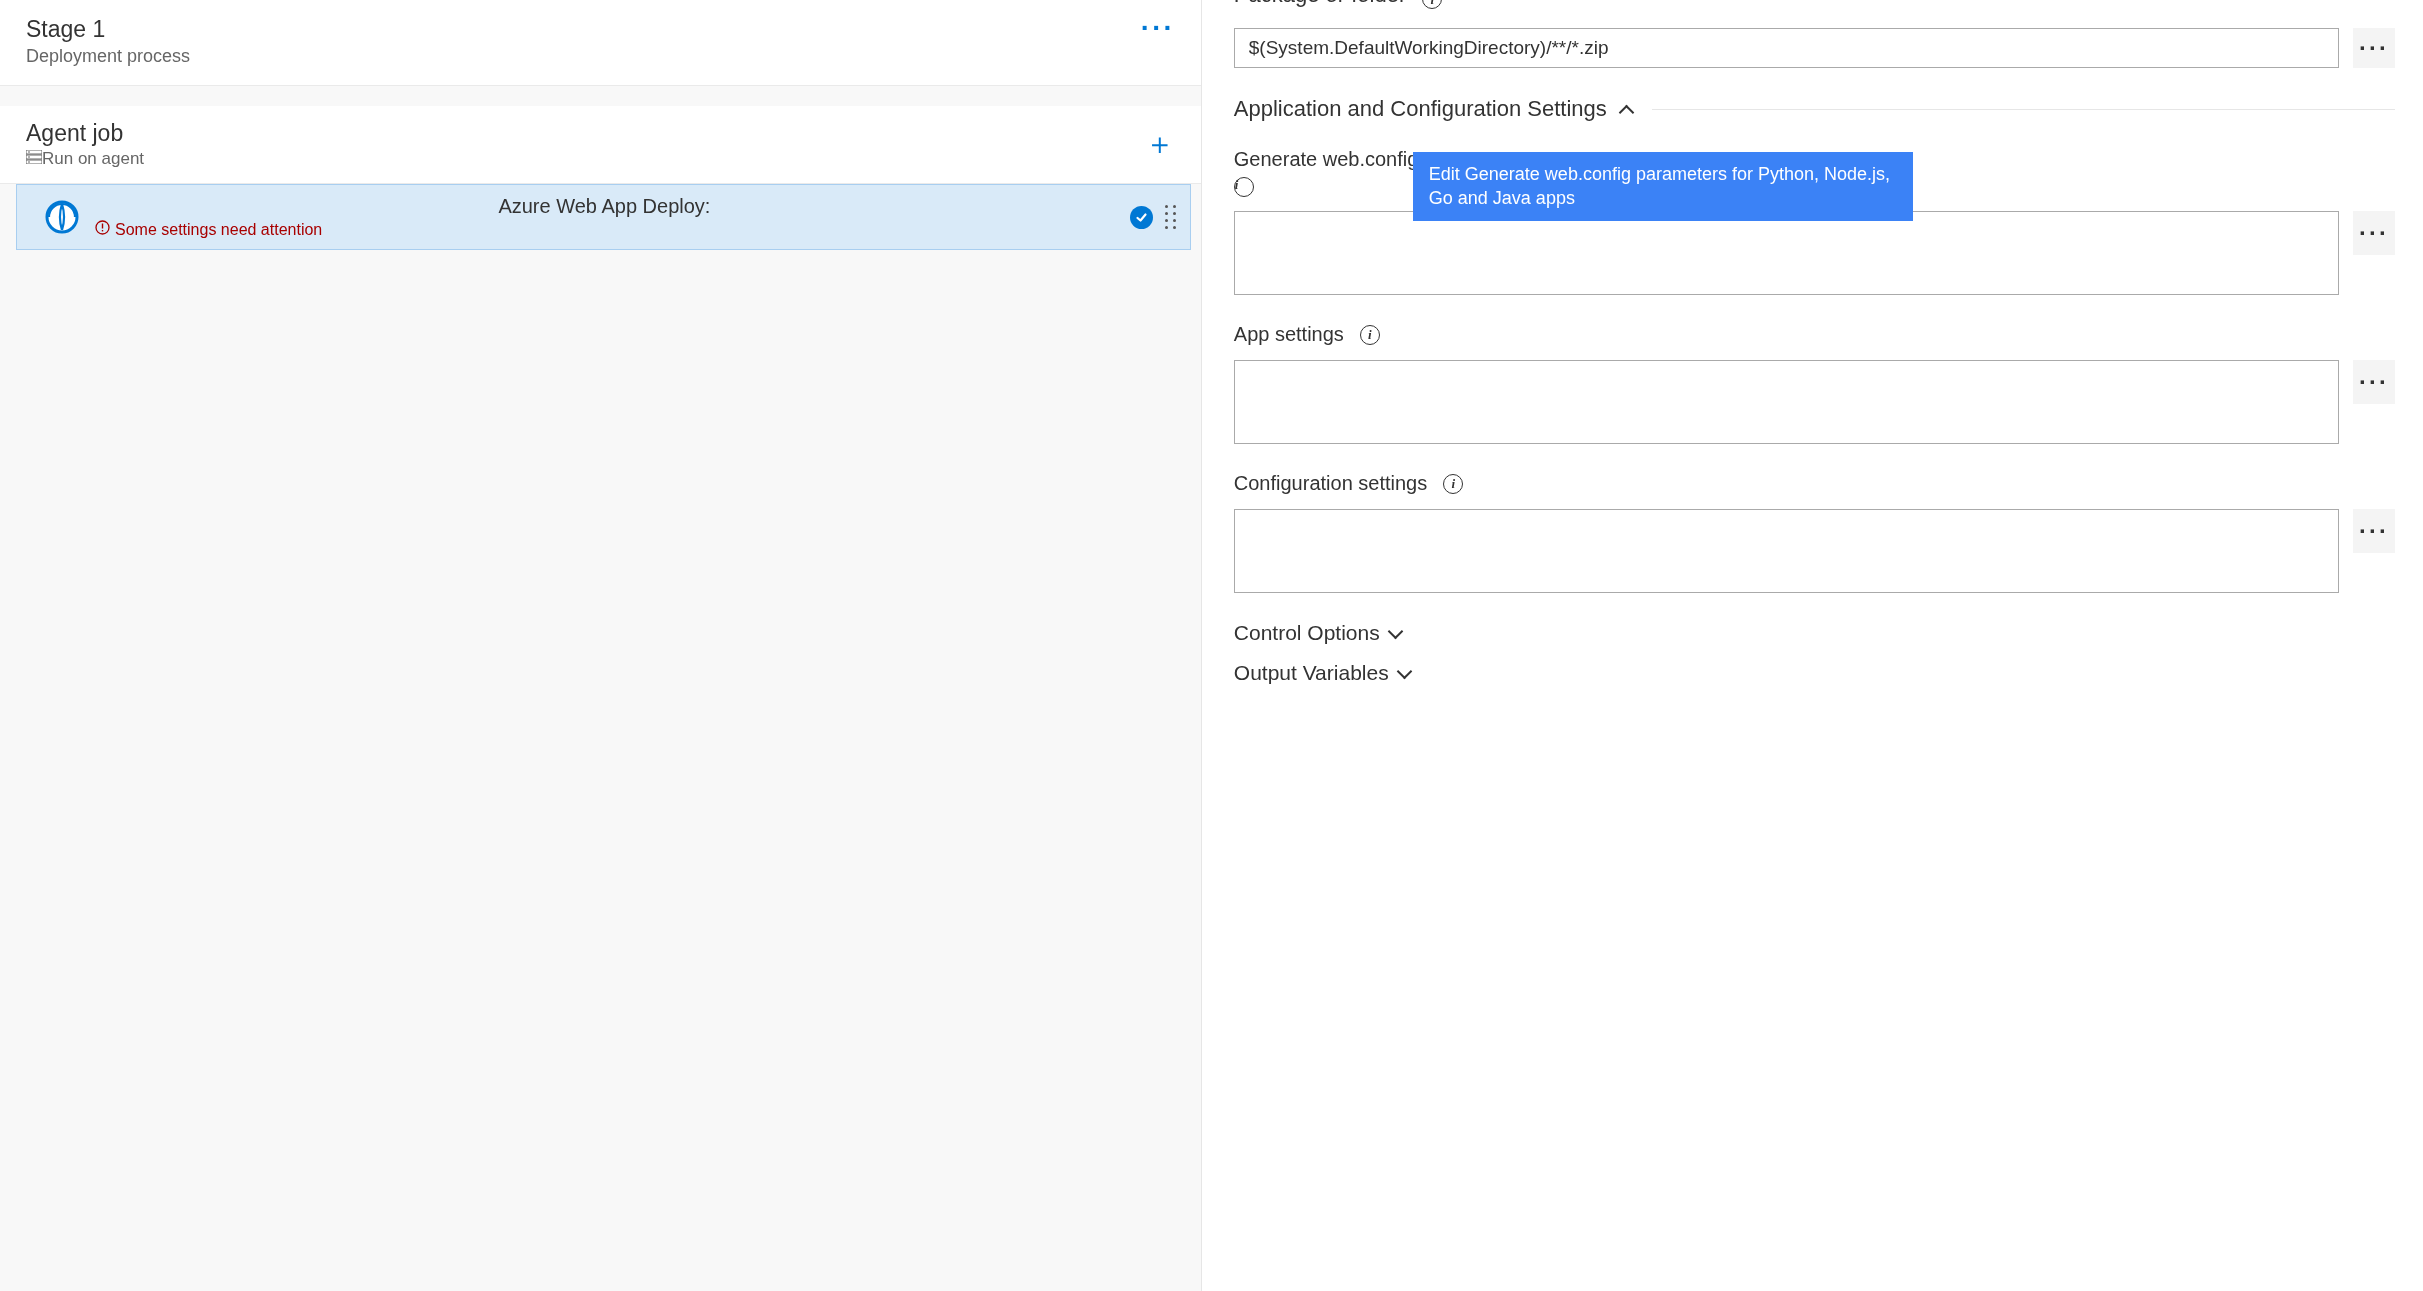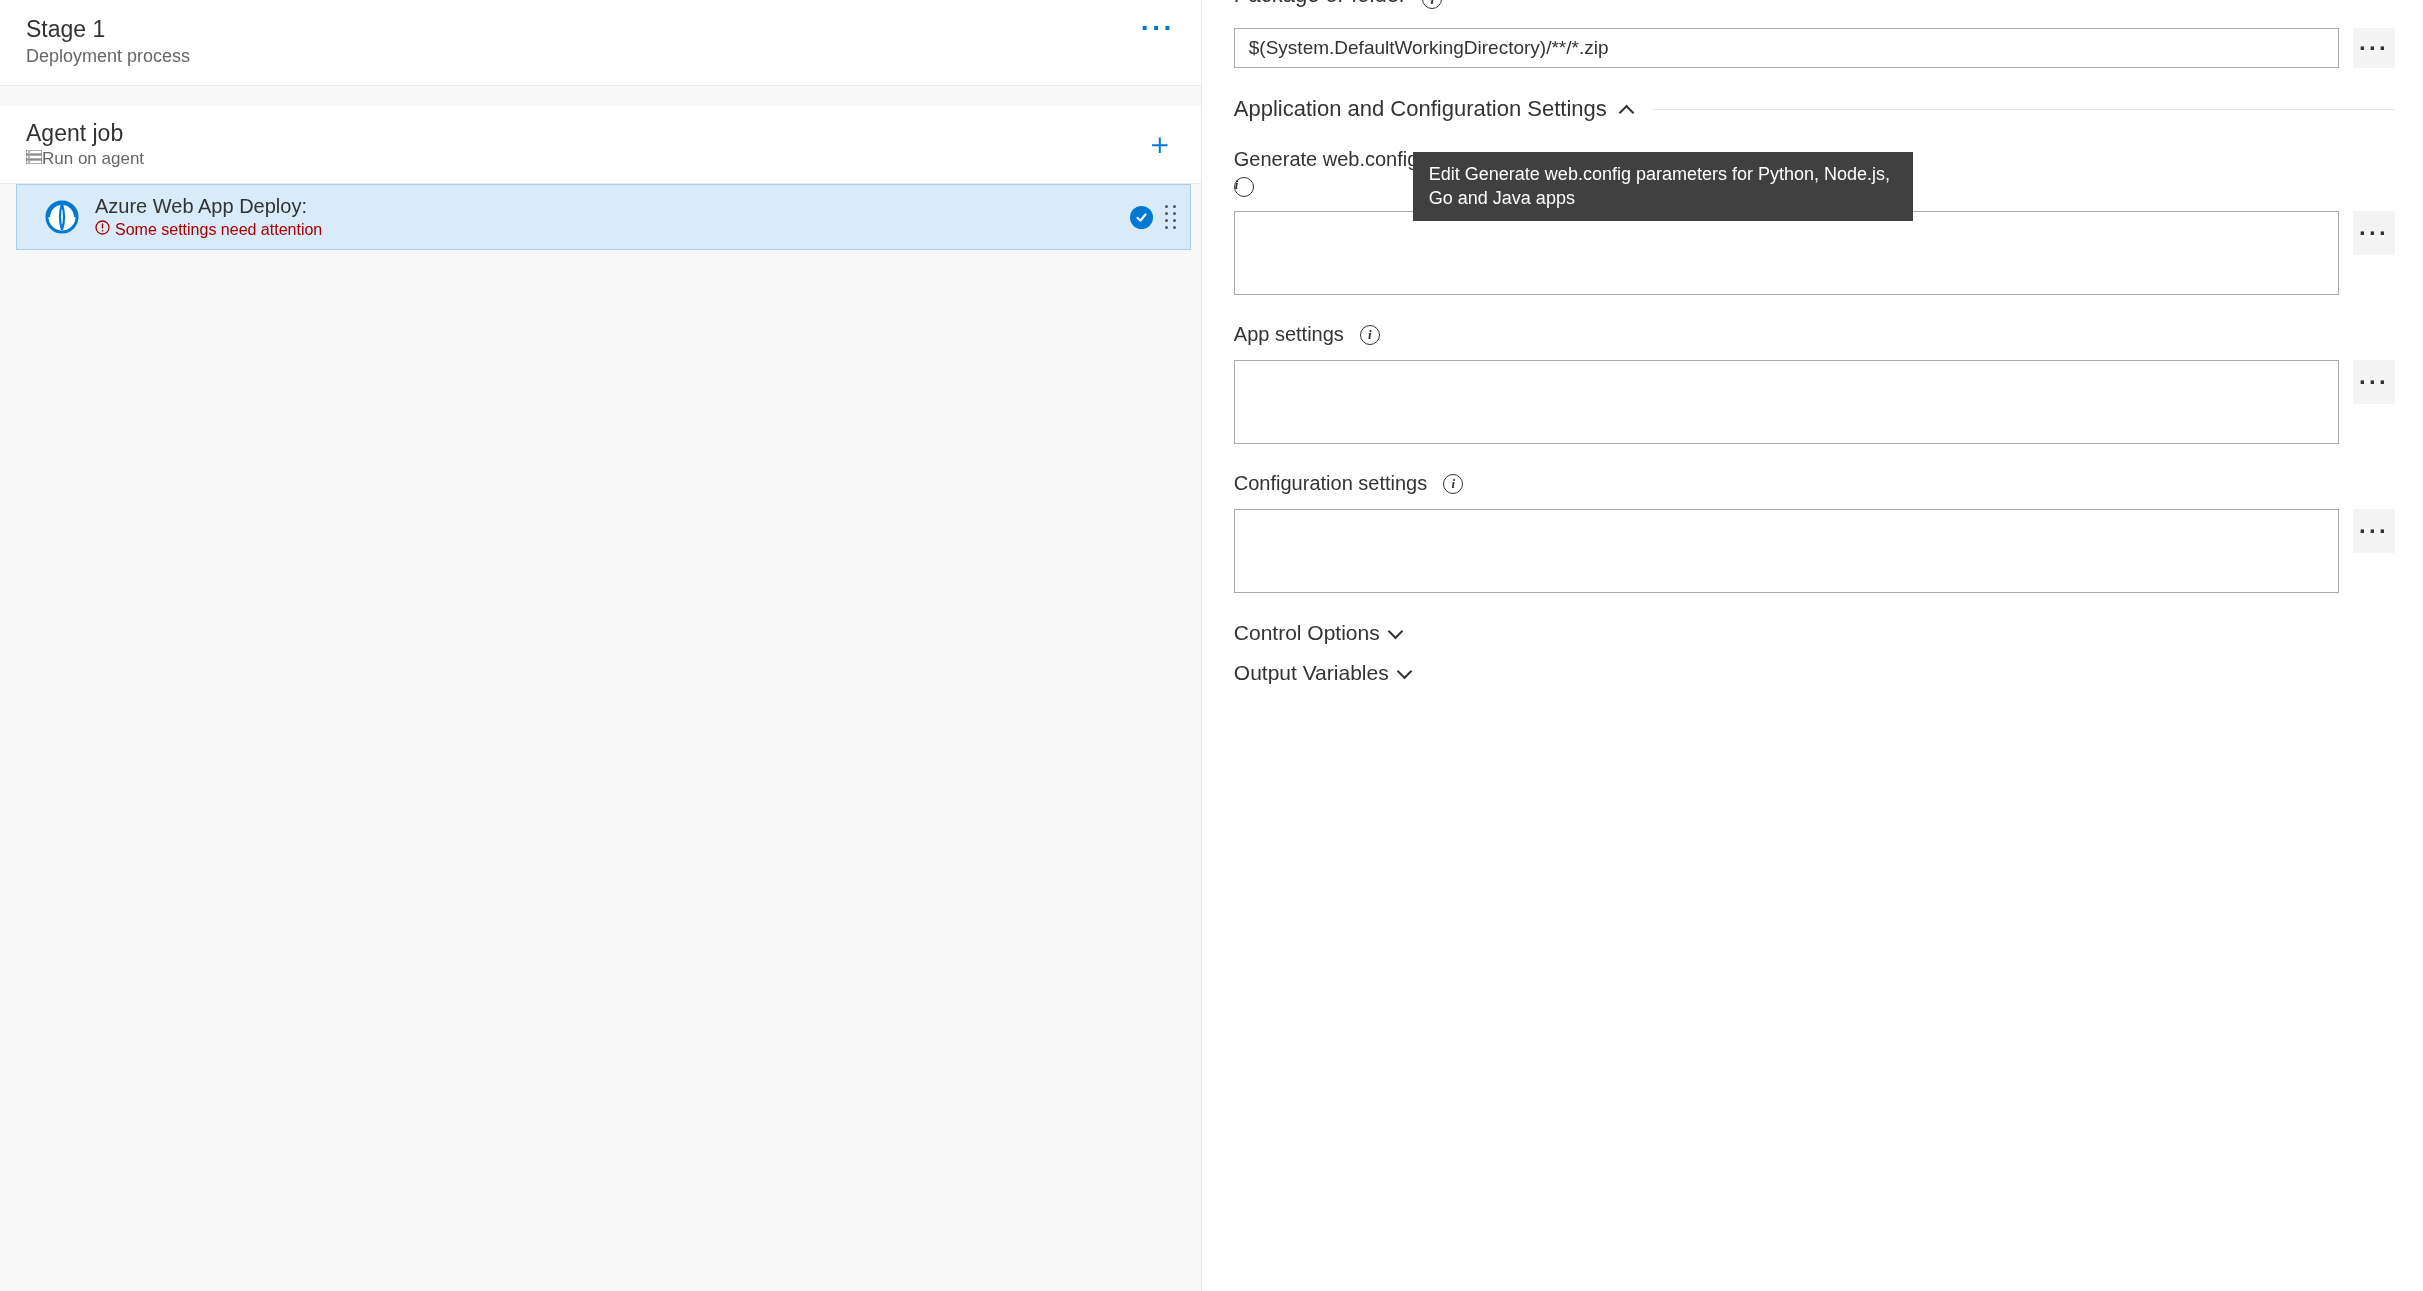--- a/index.html
+++ b/index.html
@@ -97,20 +97,21 @@
     .task-icon {
       width: 34px;
       height: 34px;
       flex-shrink: 0;
     }
     .task-text-block { flex: 1; }
     .task-title {
       font-size: 20px;
       color: #333;
       line-height: 1.15;
+      text-align: center;
     }
     .task-warning {
       display: flex;
       align-items: center;
       gap: 5px;
       font-size: 16px;
       color: #a80000;
       margin-top: 2px;
     }
     .task-actions {
@@ -251,21 +252,21 @@
     }
     .sub-section {
       display: flex;
       align-items: center;
       gap: 10px;
       margin: 16px 0;
     }
     
     .tooltip {
       position: absolute;
-      background: #404040;
+      background: #3b82f6;
       color: #fff;
       padding: 10px 16px;
       font-size: 18px;
       max-width: 500px;
       line-height: 1.35;
       z-index: 50;
       top: 152px;
       left: 211px;
       right: -34px;
     }

